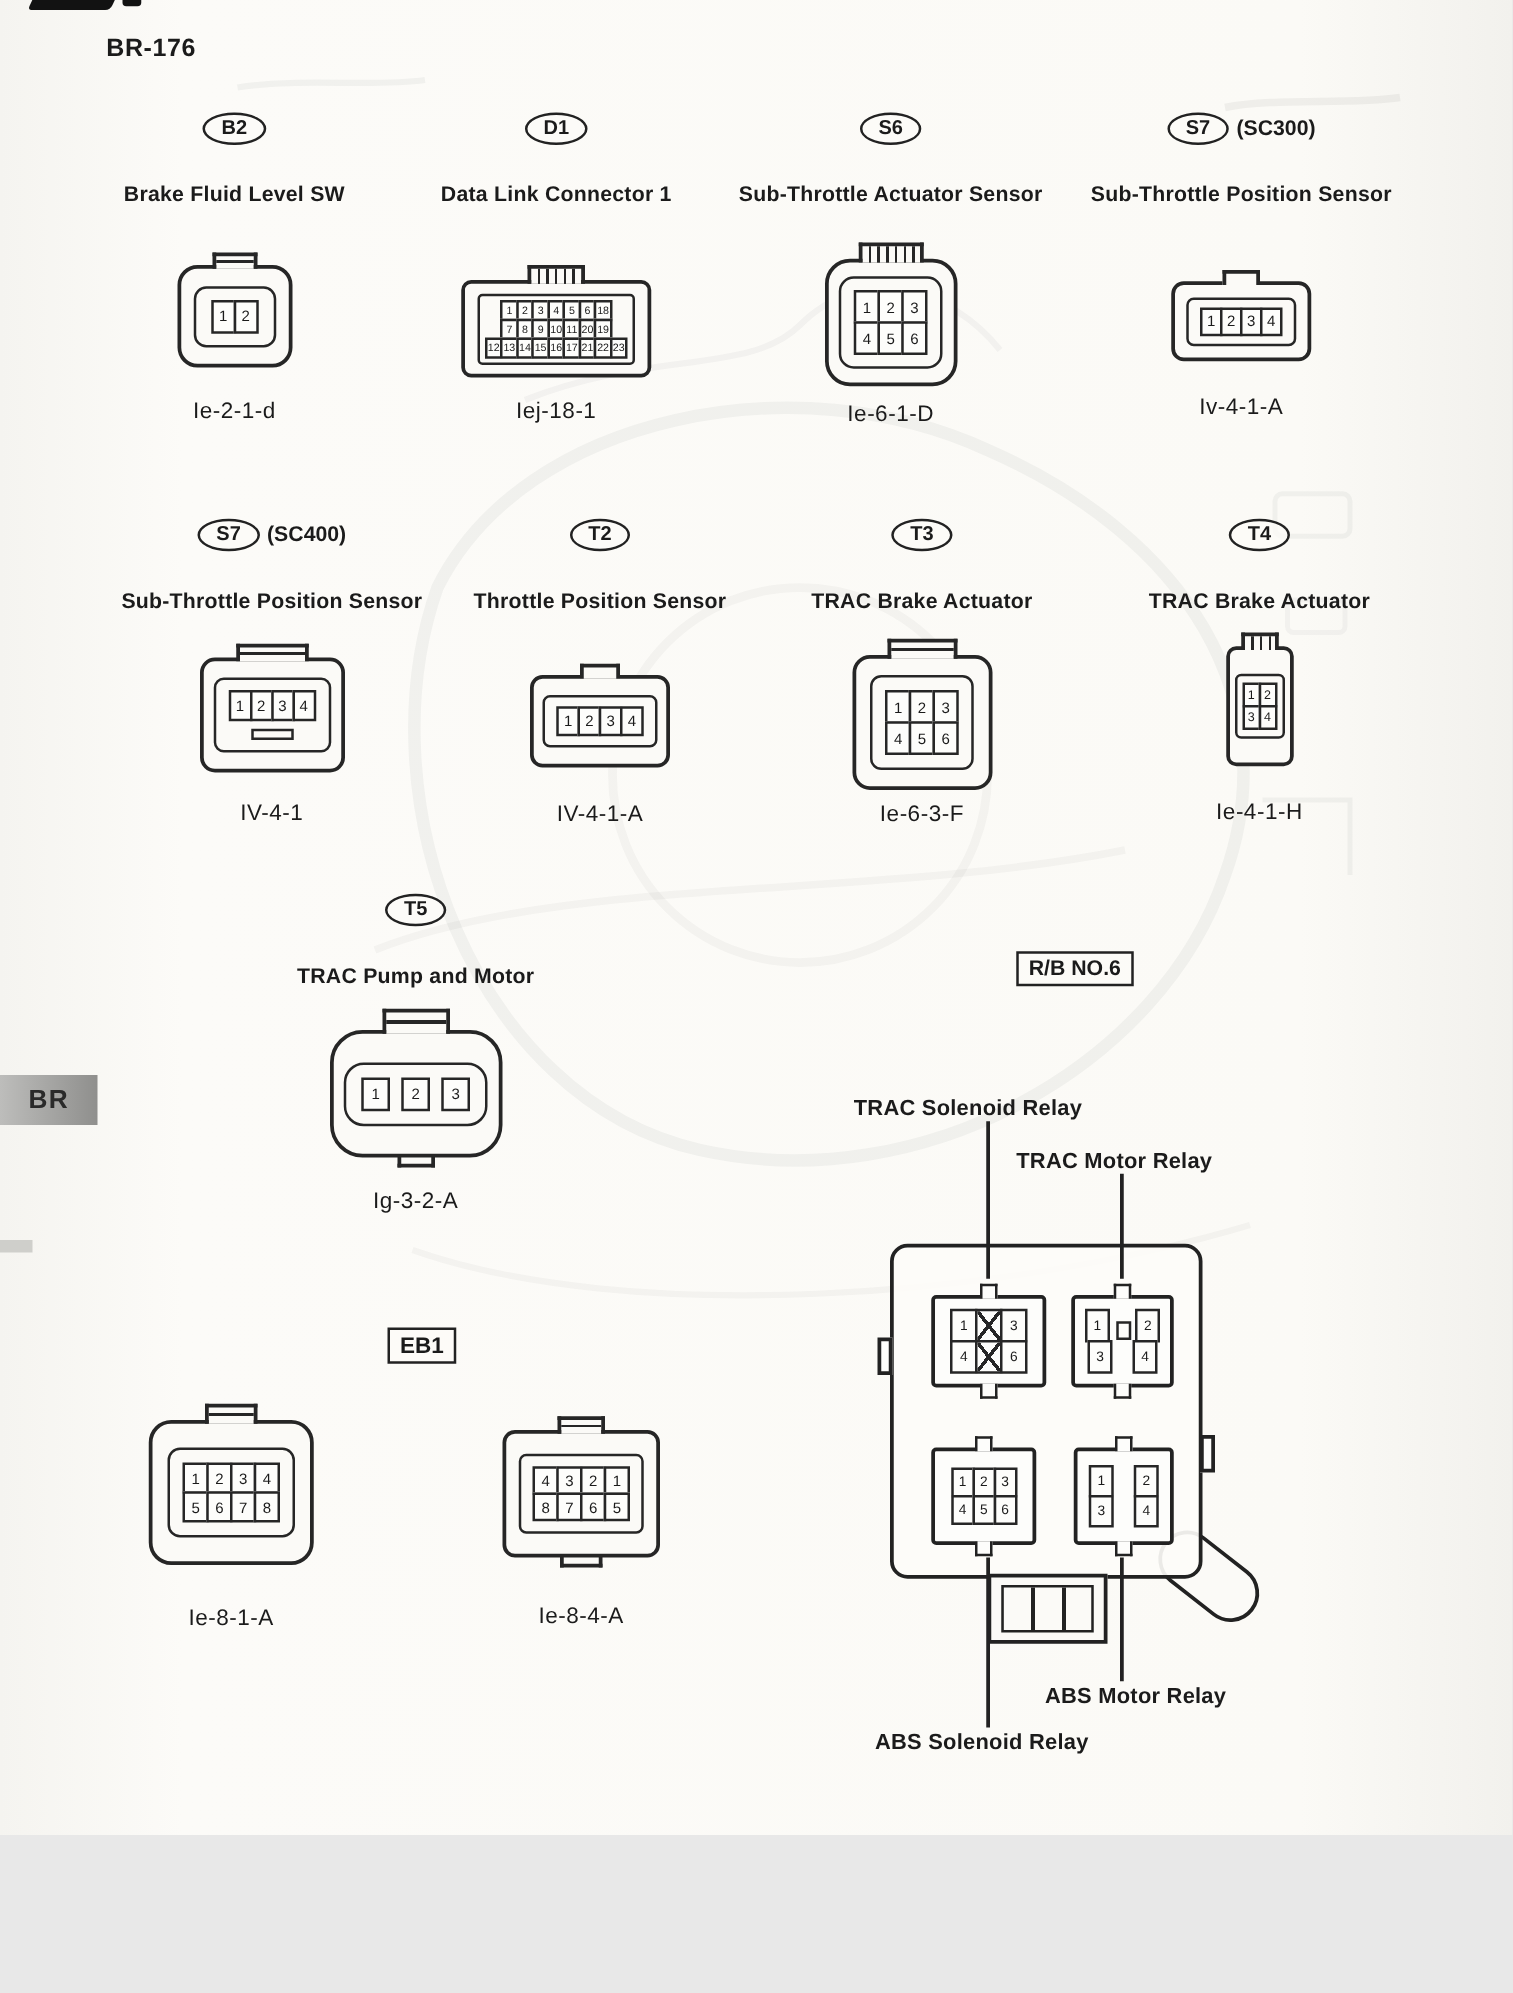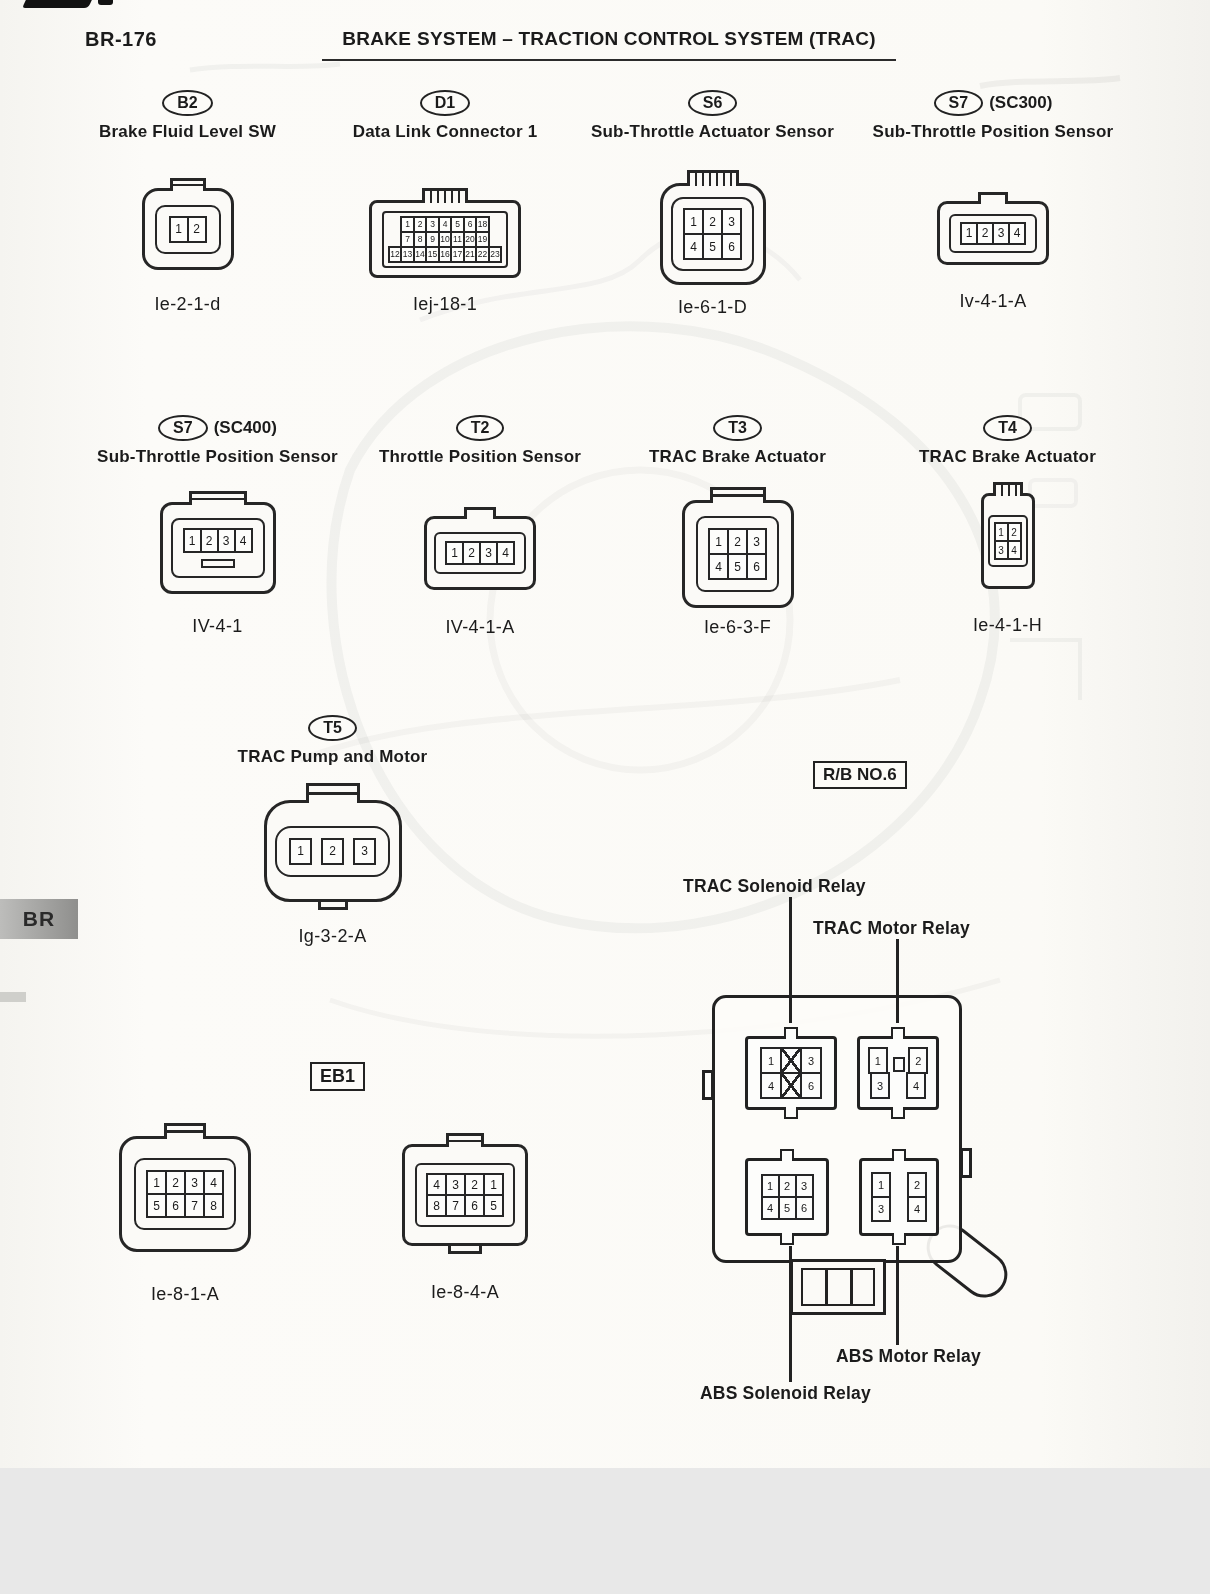--- a/index.html
+++ b/index.html
@@ -19,28 +19,28 @@
   .ghost { position:absolute; left:0; top:0; z-index:0; }
   
   .page-number { position:absolute; left:85px; top:28px; font-size:20px; font-weight:bold; letter-spacing:.5px; z-index:2; }
   .header { position:absolute; left:322px; top:28px; width:574px; text-align:center;
             border-bottom:2.5px solid #2b2b2b; padding-bottom:9px; font-size:19px; z-index:2; }
   .header .hb { font-weight:bold; letter-spacing:.3px; }
   .header .hr { font-weight:600; letter-spacing:.2px; }
   
   .br-tab { position:absolute; left:0; top:860px; width:78px; height:40px; z-index:2;
             background:linear-gradient(90deg,#bdbdbb,#8f8f8d); display:flex; align-items:center; justify-content:center;
-            font-size:21px; font-weight:bold; color:#2a2a2a; letter-spacing:1px;margin-top:39px; }
+            font-size:21px; font-weight:bold; color:#2a2a2a; letter-spacing:1px; }
   
   .station { position:absolute; text-align:center; z-index:2; }
   .badge-row { height:30px; display:flex; align-items:center; justify-content:center; gap:6px; }
   .badge { display:inline-block; border:2.5px solid #222; border-radius:50%;
            padding:2px 13px; font-weight:bold; font-size:16px; background:rgba(252,251,248,.7); }
   .qual { font-weight:bold; font-size:17px; }
-  .title { margin-top:4px; font-weight:bold; font-size:17px; letter-spacing:.2px; }
+  .title { margin-top:28px; font-weight:bold; font-size:17px; letter-spacing:.2px; }
   .code { font-size:18px; letter-spacing:.4px; }
   
   .c-wrap { display:flex; flex-direction:column; align-items:center; }
   .c-tab { border:3px solid #262626; border-bottom:none; background:#fbfaf7;
            margin:0 auto -3px; position:relative; z-index:1; }
   .c-tab.double { background:linear-gradient(#fbfaf7 0 34%, #262626 34% 52%, #fbfaf7 52%); }
   .c-tab.ribbed { background:repeating-linear-gradient(90deg,#fbfaf7 0 5px,#262626 5px 7px); }
   .c-tab-b { border:3px solid #262626; border-top:none; background:#fbfaf7; margin:-3px auto 0; }
   .c-shell { border:3px solid #262626; background:#fbfaf7; border-radius:var(--r,12px);
              display:flex; align-items:center; justify-content:center; position:relative; }
@@ -105,23 +105,20 @@
       <rect opacity="0.045" x="1030" y="480" width="46" height="26" rx="5" stroke-width="4"></rect>
       <path opacity="0.04" stroke-width="5" d="M330 1000 C500 1060 800 1040 1000 980"></path>
       <circle opacity="0.04" cx="640" cy="620" r="150" stroke-width="7"></circle>
       <path opacity="0.05" stroke-width="4" d="M1010 640 L1080 640 L1080 700"></path>
       <path opacity="0.06" stroke-width="6" d="M980 86 C1020 78 1080 84 1120 78"></path>
       <path opacity="0.05" stroke-width="5" d="M190 70 C240 62 300 70 340 64"></path>
     </g>
   </svg>
 
   <div class="page-number">BR-176</div>
-  <div class="header">
-    <span class="hb">BRAKE SYSTEM</span><span class="hr"> – TRACTION CONTROL SYSTEM (TRAC)</span>
-  </div>
   <div class="br-tab">BR</div>
 
   <div class="station" style="left:60px;top:88px;width:255px">
     <div class="badge-row">
       <span class="badge">B2</span>
     </div>
     <div class="title">Brake Fluid Level SW</div>
     <div class="c-wrap" style="margin-top:36px">
       <div class="c-tab double" style="width:36px;height:13px"></div>
       <div class="c-shell" style="width:92px;height:82px;--r:16px;--pw:20px;--ph:27px">

